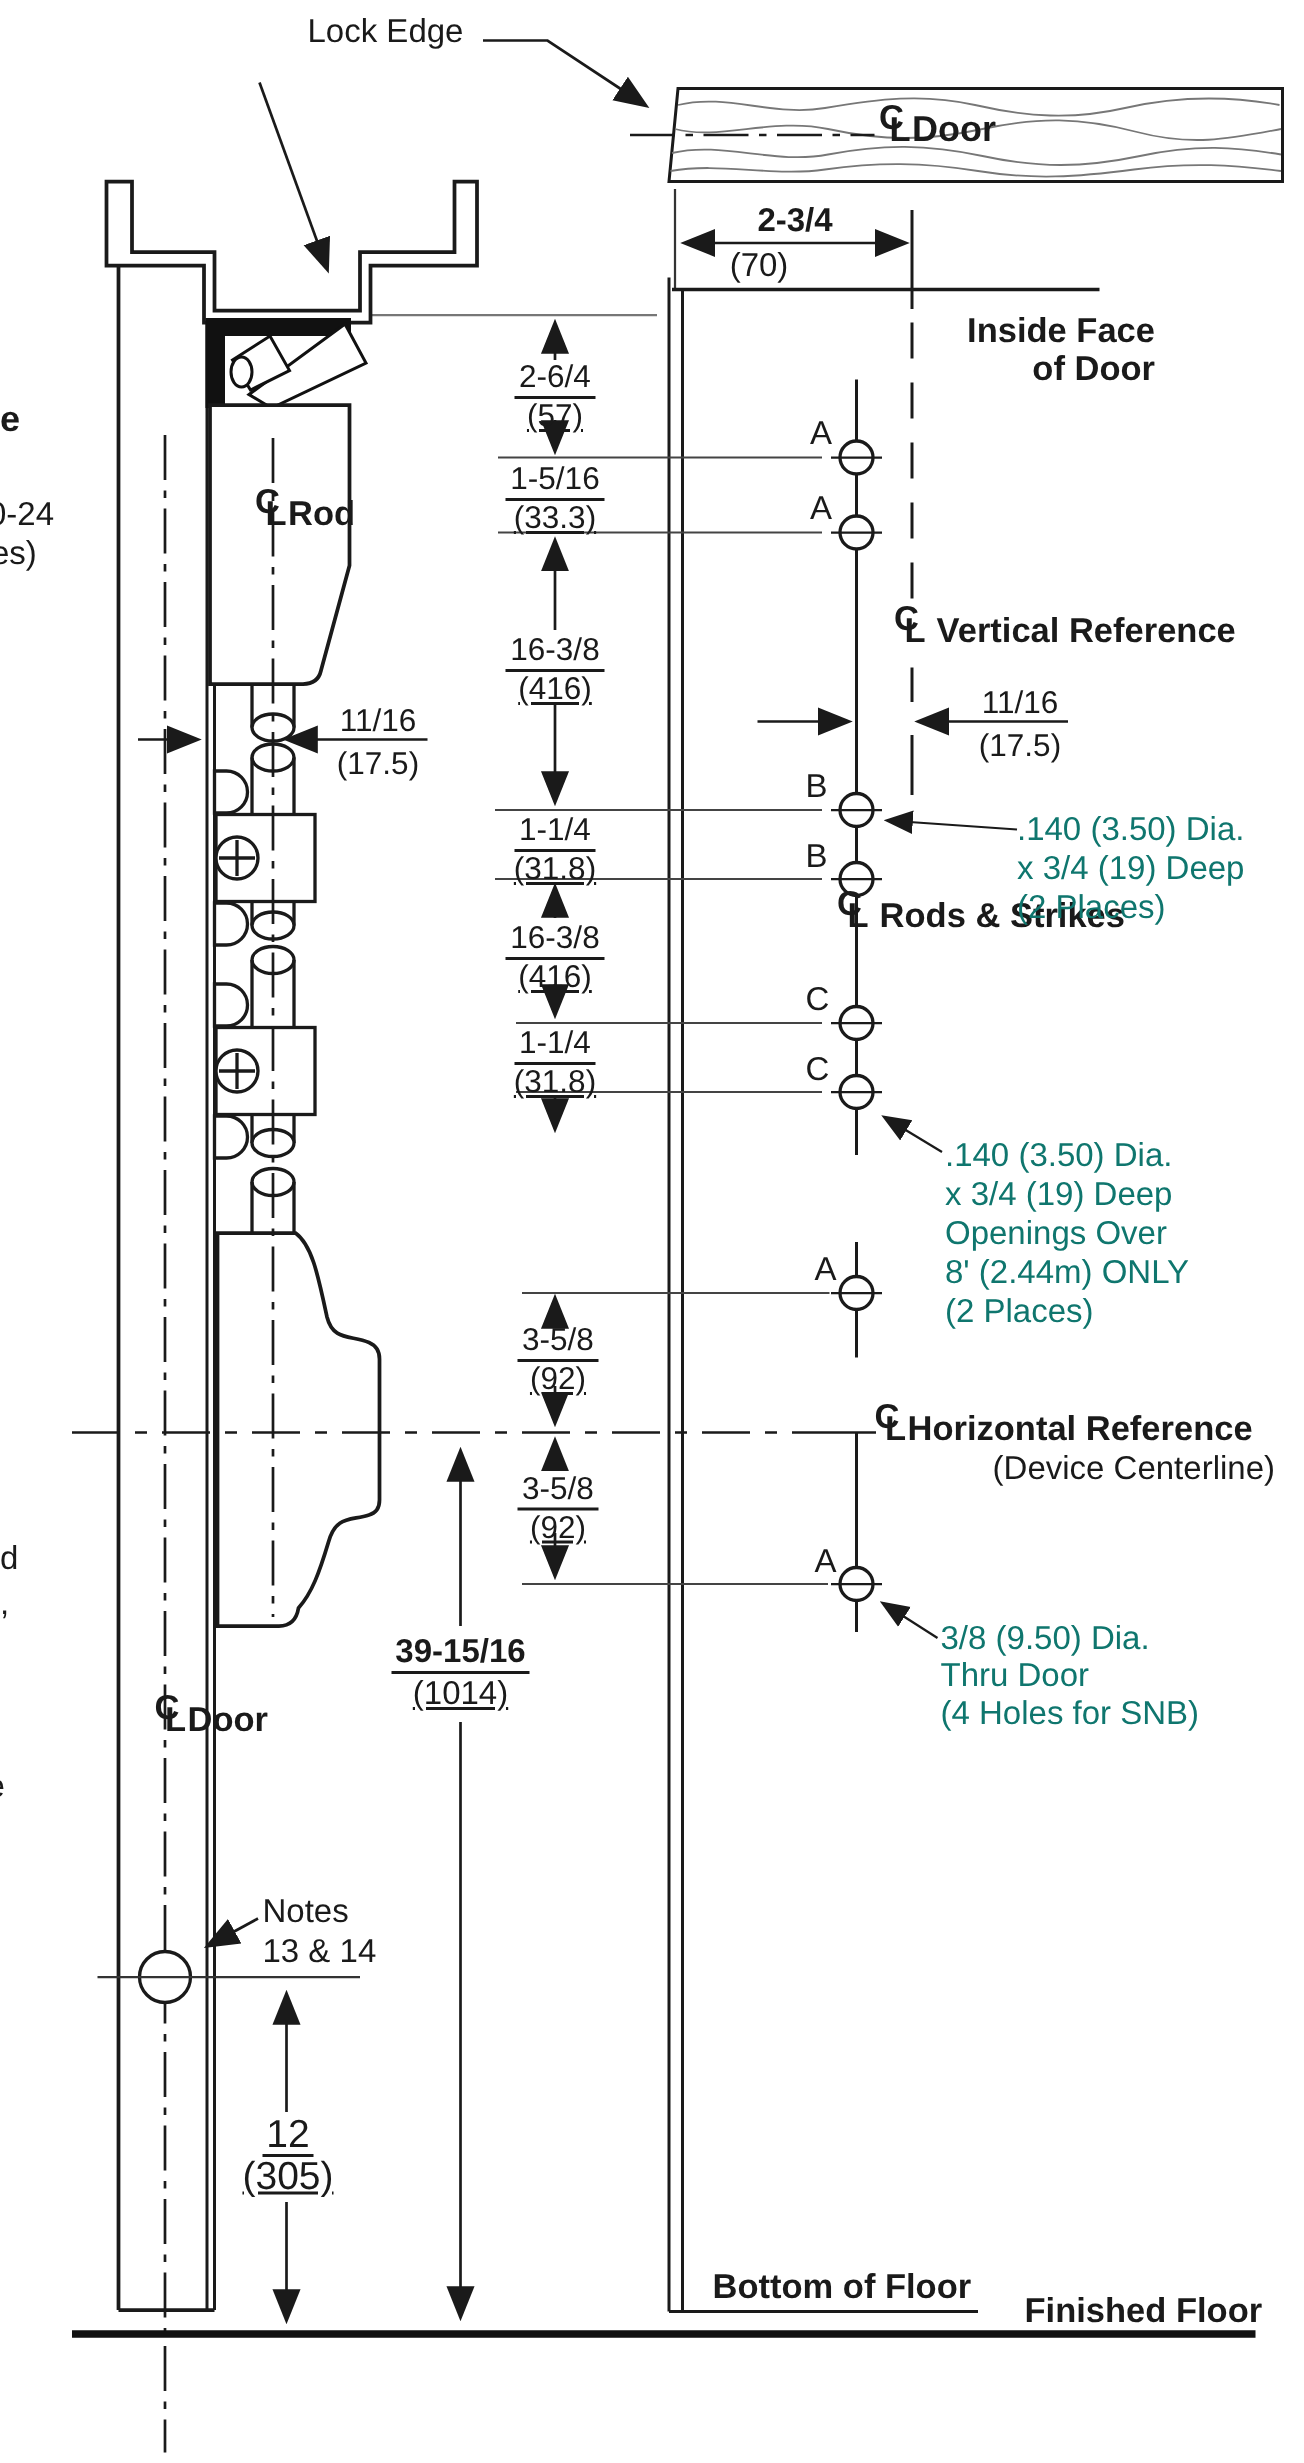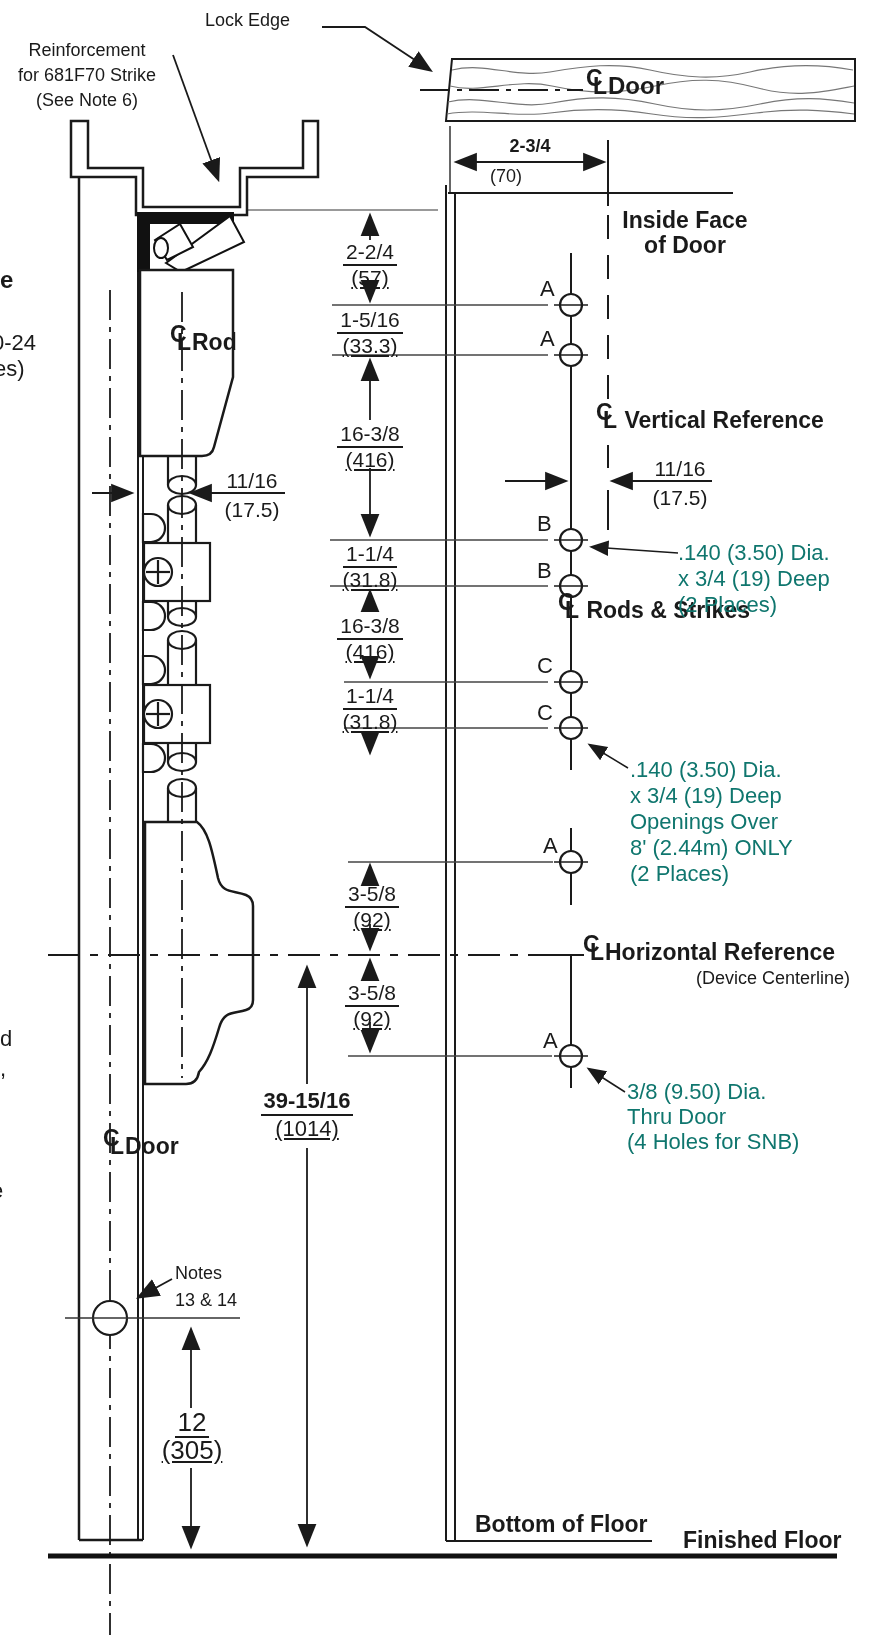--- a/index.html
+++ b/index.html
@@ -1,19 +1,19 @@
 <!DOCTYPE html>
 <html><head>
 <meta charset="utf-8">
 <style>
   html,body { margin:0; padding:0; background:#fff; }
   .page { position:relative; width:869px; height:1642px; background:#fff; overflow:hidden;
           font-family:"Liberation Sans", sans-serif; color:#1a1a1a; }
   svg.draw { position:absolute; left:0; top:0; }
-  .lbl { position:absolute; color:#1a1a1a; white-space:nowrap; font-size:18px; line-height:25px; }
+  .lbl { position:absolute; color:#1a1a1a; white-space:nowrap; font-size:22px; line-height:25px; }
   .b { font-weight:bold; }
   .ctr { text-align:center; }
   .dim { position:absolute; text-align:center; font-size:21px; line-height:23px; }
   .dim .imp { display:inline-block; border-bottom:2px solid #1a1a1a; padding:0 3px 1px 3px; }
   .dim .met { display:block;text-decoration:underline; }
   .cl { display:inline-block; position:relative; width:22px; height:26px; font-weight:bold; vertical-align:-2px; }
   .cl .ct { position:absolute; left:0; top:-4px; font-size:23px; }
   .cl .cb { position:absolute; left:7px; top:4px; font-size:23px; }
   .ann { position:absolute; font-size:22px; line-height:26px; color:#0f766e; }
   .holelbl { position:absolute; font-size:22px; }
@@ -227,40 +227,35 @@
       <line x1="628" y1="768" x2="590" y2="745" marker-end="url(#ah)"></line>
       <line x1="625" y1="1092" x2="589" y2="1069" marker-end="url(#ah)"></line>
     </g>
   </g>
 
   <line x1="48" y1="1556" x2="837" y2="1556" stroke="#111" stroke-width="5"></line>
 </svg>
 
 <div class="lbl" style="left:205px; top:8px;">Lock Edge</div>
 
-<div class="lbl ctr" style="left:2px; top:38px; width:170px;">
-  <div>Reinforcement</div>
-  <div>for 681F70 Strike</div>
-  <div>(See Note 6)</div>
-</div>
 
 <div class="lbl b" style="left:586px; top:70px; font-size:24px;">
   <span class="cl"><span class="ct">C</span><span class="cb">L</span></span><span>Door</span>
 </div>
 
 <div class="lbl b ctr" style="left:480px; top:134px; width:100px;">2-3/4</div>
 <div class="lbl ctr" style="left:456px; top:164px; width:100px;">(70)</div>
 
-<div class="lbl b ctr" style="left:600px; top:208px; width:170px; font-size:23px;">
+<div class="lbl b ctr" style="left:600px; top:208px; width:170px; font-size:23px;text-align:right;">
   <div>Inside Face</div>
   <div>of Door</div>
 </div>
 
 <div class="dim" style="left:330px; top:240px; width:80px;">
-  <span class="imp">2-2/4</span><span class="met">(57)</span>
+  <span class="imp">2-6/4</span><span class="met">(57)</span>
 </div>
 <div class="dim" style="left:330px; top:308px; width:80px;">
   <span class="imp">1-5/16</span><span class="met">(33.3)</span>
 </div>
 <div class="dim" style="left:330px; top:422px; width:80px;">
   <span class="imp">16-3/8</span><span class="met">(416)</span>
 </div>
 <div class="dim" style="left:330px; top:542px; width:80px;">
   <span class="imp">1-1/4</span><span class="met">(31.8)</span>
 </div>

